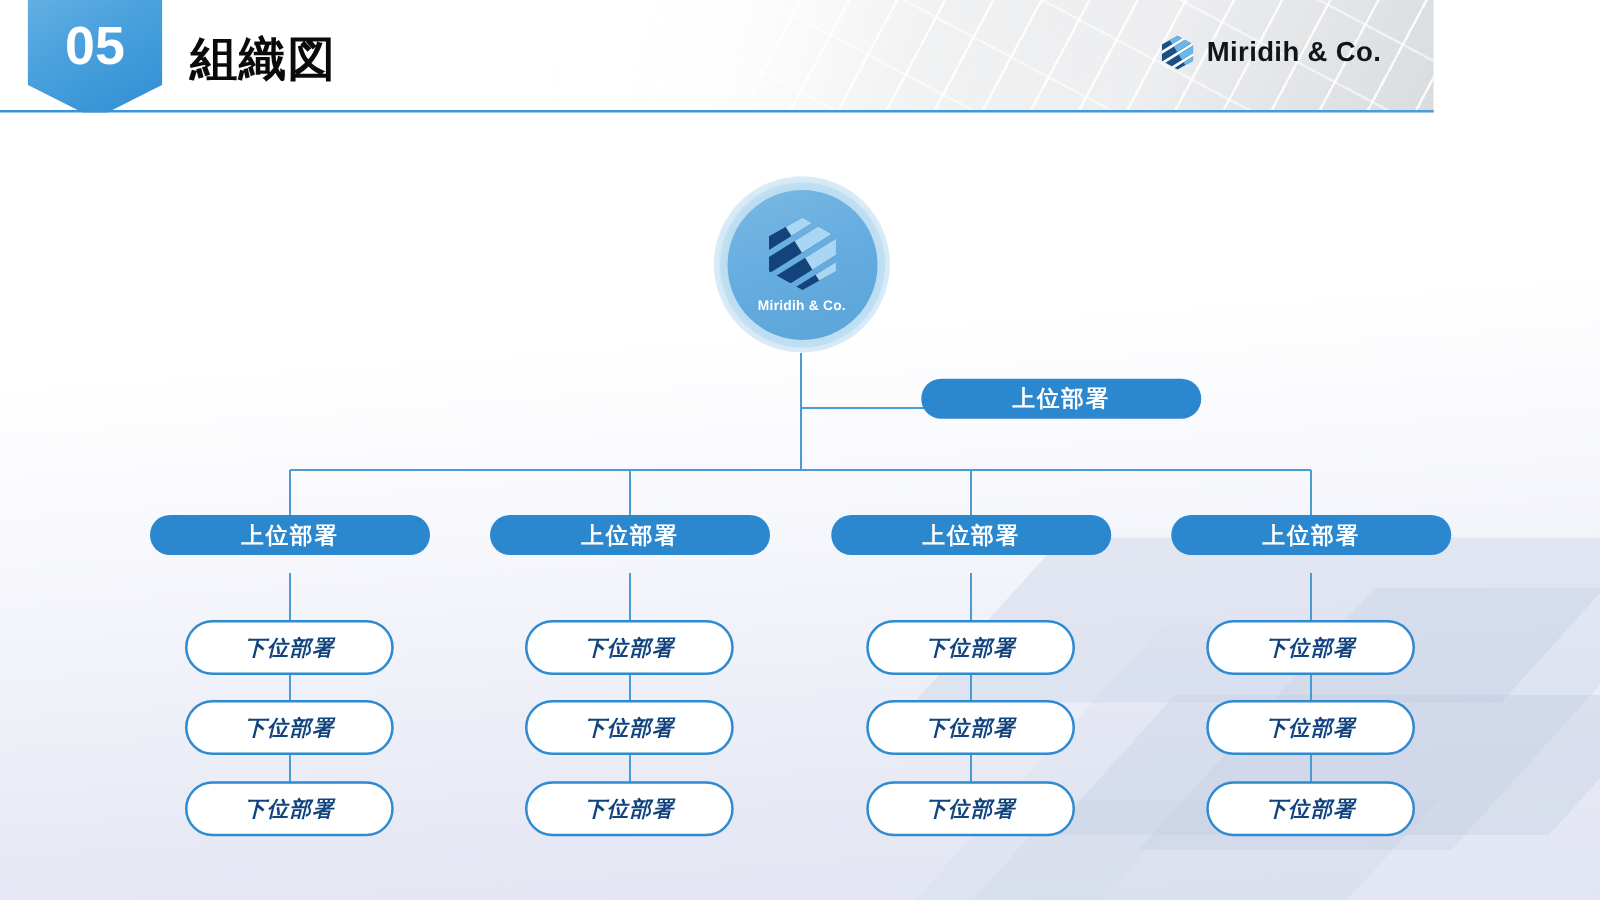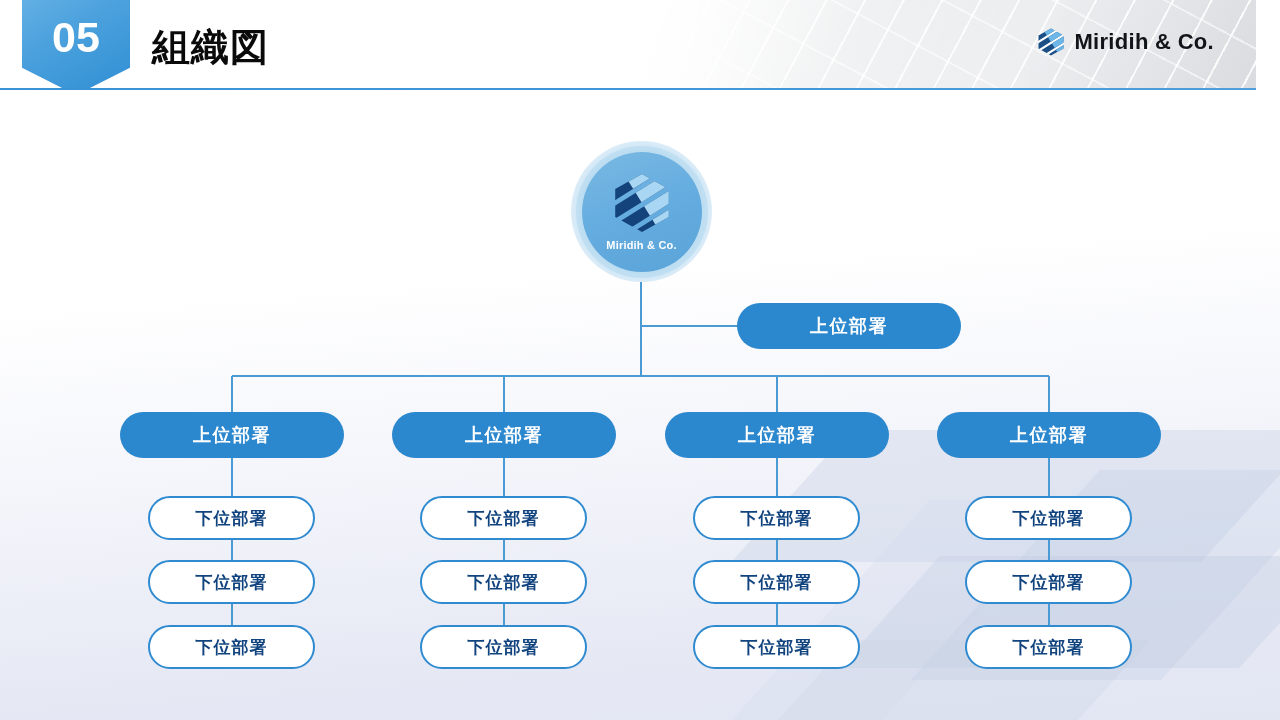--- a/index.html
+++ b/index.html
@@ -24,21 +24,21 @@
     transform-origin: 0 0;
   }
   .d1 { width: 470px; height: 132px; right: -40px; top: 430px; transform: skewX(-42deg); opacity:.45; }
   .d2 { width: 400px; height: 112px; right: -60px; top: 556px; transform: skewX(-42deg); opacity:.38; background:#c2cde1;}
   .d3 { width: 300px; height: 90px;  right: 130px; top: 640px; transform: skewX(-42deg); opacity:.30; background:#cbd4e6;}
   .d4 { width: 250px; height: 210px; right: -70px; top: 470px; transform: skewX(-42deg); opacity:.25; background:#b9c6de;}
   .d5 { width: 150px; height: 250px; right: 200px; top: 500px; transform: skewX(-42deg); opacity:.20; background:#cfd8e9;}
 
   
   #header {
-    position: absolute; left: 0; top: 0; width: 1256px; height: 90px;
+    position: absolute; left: 0; top: 0; width: 1147px; height: 90px;
     background: #ffffff;
     overflow: hidden;
   }
   #header-photo {
     position: absolute; right: 0; top: 0; width: 700px; height: 90px;
     background:
       linear-gradient(100deg, rgba(255,255,255,1) 0%, rgba(255,255,255,.97) 18%, rgba(255,255,255,.55) 42%, rgba(255,255,255,.15) 72%, rgba(255,255,255,.05) 100%),
       repeating-linear-gradient(118deg, rgba(255,255,255,.85) 0px, rgba(255,255,255,.85) 2px, rgba(0,0,0,0) 2px, rgba(0,0,0,0) 34px),
       repeating-linear-gradient(28deg, rgba(255,255,255,.55) 0px, rgba(255,255,255,.55) 2px, rgba(0,0,0,0) 2px, rgba(0,0,0,0) 52px),
       linear-gradient(120deg, #f2f3f4 0%, #dfe1e3 40%, #e9eaec 66%, #d7dade 100%);
@@ -101,29 +101,30 @@
     display: flex; align-items: center; justify-content: center;
     font-weight: bold;
     border-radius: 999px;
     white-space: nowrap;
   }
   .pill-blue {
     background: #2b87ce;
     color: #ffffff;
     font-size: 18px;
     letter-spacing: 1.5px;
-    height: 46px;
+    height: 32px;
   }
   .pill-white {
     background: #ffffff;
     color: #11437e;
     border: 2px solid #2f8ad0;
     font-size: 17px;
     letter-spacing: 1px;
     height: 44px;
+    font-style: italic;
   }
 </style>
 </head>
 <body>
 
 <div id="slide">
 
   <div class="bg-deco">
     <div class="deco-bar d1"></div>
     <div class="deco-bar d2"></div>

